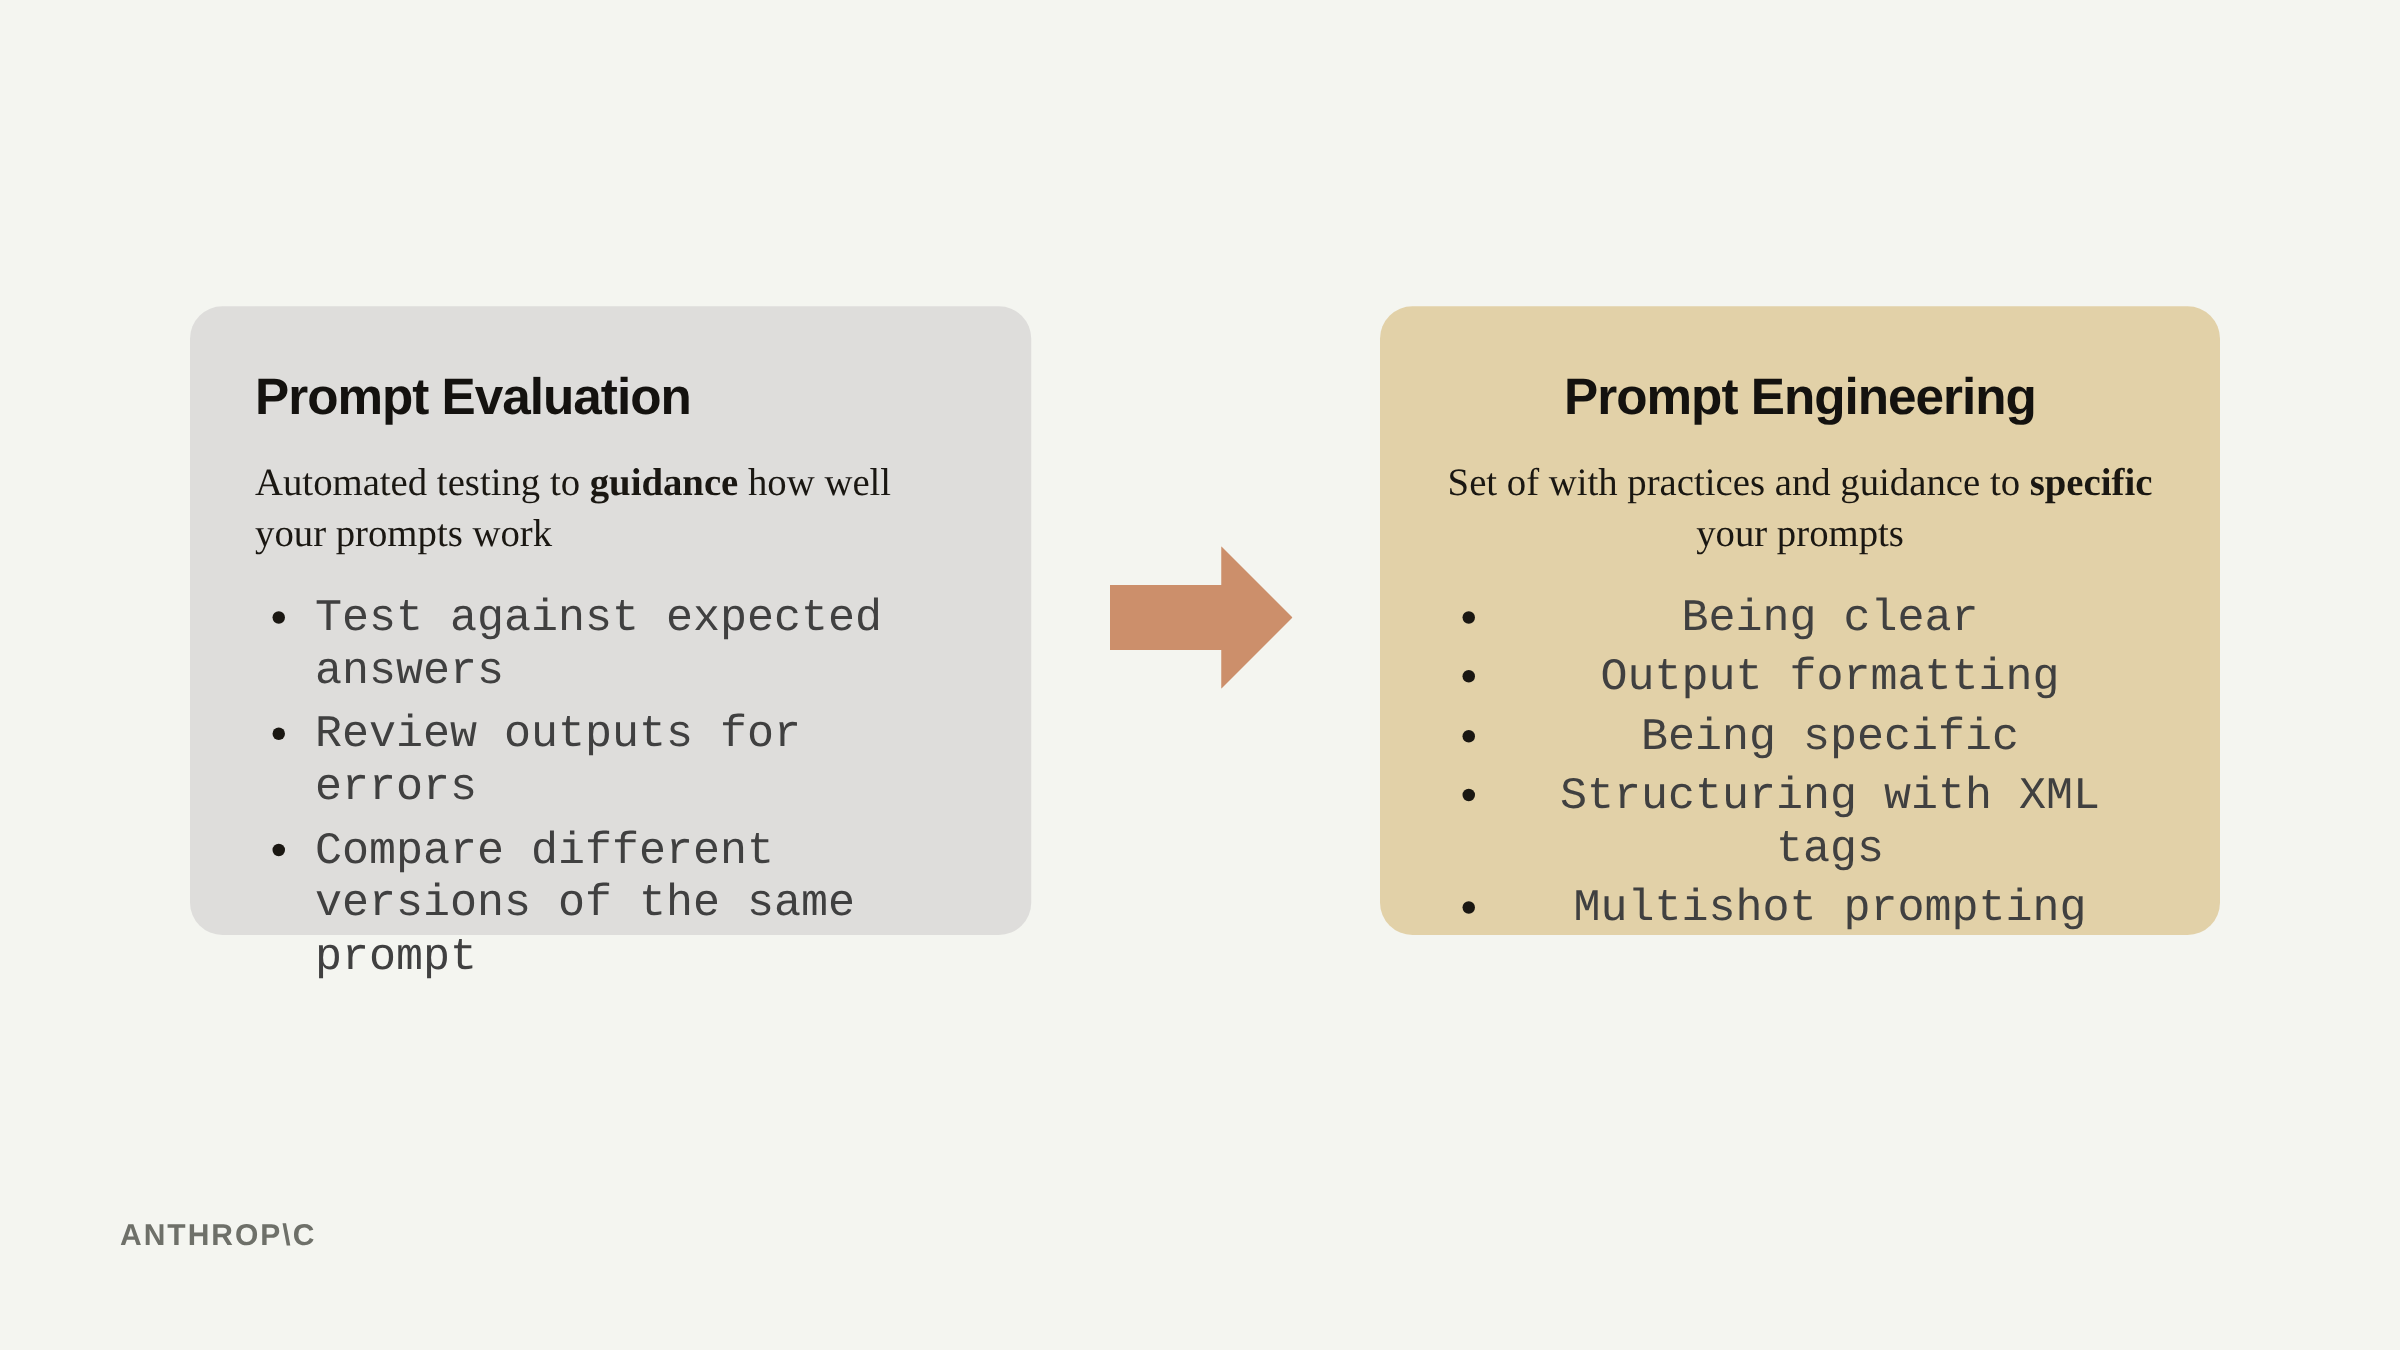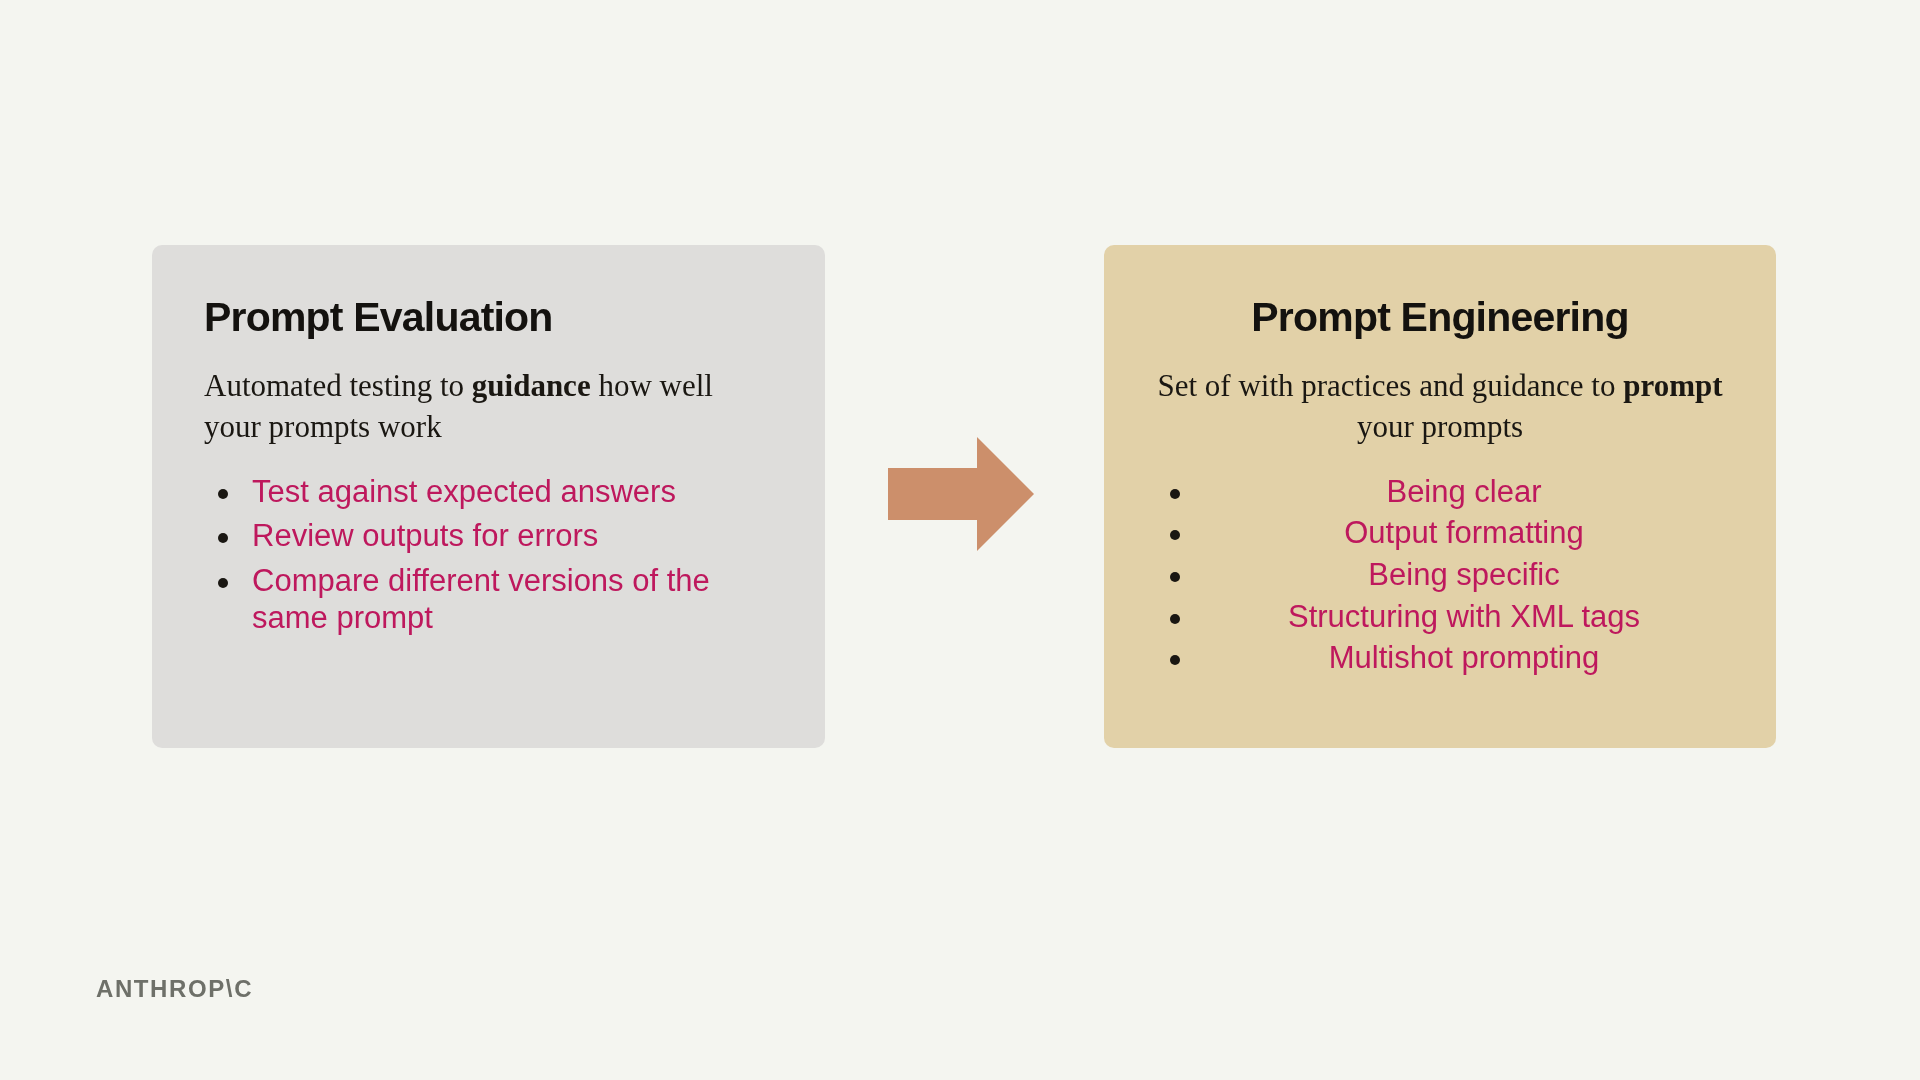--- a/index.html
+++ b/index.html
@@ -19,21 +19,21 @@
     position: absolute;
     inset: 0;
     background: #f4f5f0;
   }
 
   
   .card {
     position: absolute;
     top: 245px;
     height: 503px;
-    border-radius: 10px;
+    border-radius: 26px;
     box-sizing: border-box;
     padding: 50px 52px 0 52px;
   }
   .card-left {
     left: 152px;
     width: 673px;
     background: #dedddb;
   }
   .card-right {
     left: 1104px;
@@ -68,24 +68,24 @@
     font-weight: bold;
   }
 
   .bullet-list {
     list-style: none;
     margin: 0;
     padding: 0;
   }
   .bullet-item {
     position: relative;
-    font-family: Liberation Sans, sans-serif;
-    font-size: 31px;
+    font-family: Liberation Mono, monospace;
+    font-size: 36px;
     line-height: 1.18;
-    color: #be185d;
+    color: #404040;
     padding-left: 48px;
     margin-bottom: 8px;
     max-width: 520px;
   }
   .card-right .bullet-item {
     margin-bottom: 5px;
     max-width: 560px;
   }
   .bullet-item .dot {
     position: absolute;
@@ -148,21 +148,21 @@
   </div>
 
   <svg class="arrow" viewBox="0 0 146 114">
     <polygon points="0,31 89,31 89,0 146,57 89,114 89,83 0,83" fill="#cc8f6b"></polygon>
   </svg>
 
   <div class="card card-right">
     <h2 class="card-title">Prompt Engineering</h2>
 
     <p class="card-desc">
-      <span>Set of with practices and guidance to </span><b>prompt</b><span> your prompts</span>
+      <span>Set of with practices and guidance to </span><b>specific</b><span> your prompts</span>
     </p>
 
     <ul class="bullet-list">
       <li class="bullet-item">
         <span class="dot"></span>
         <span>Being clear</span>
       </li>
       <li class="bullet-item">
         <span class="dot"></span>
         <span>Output formatting</span>

